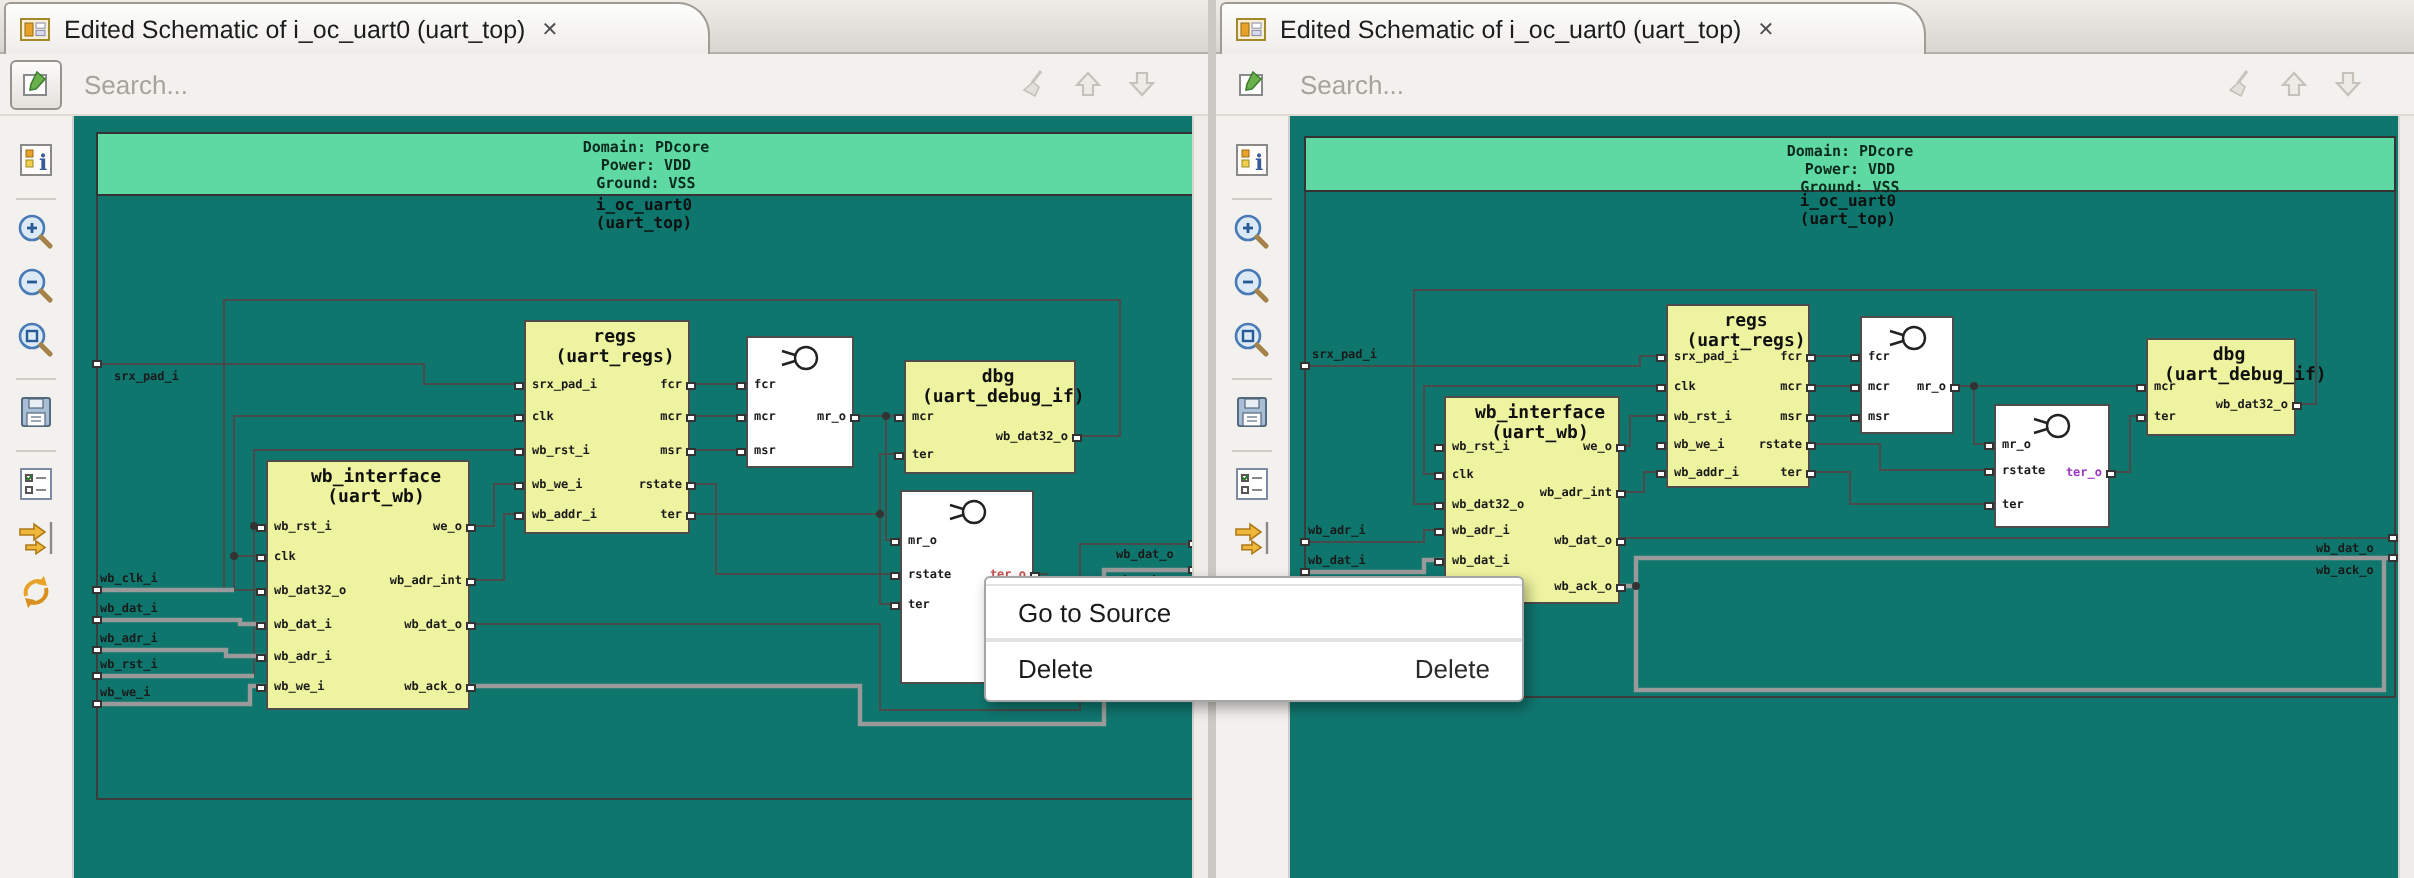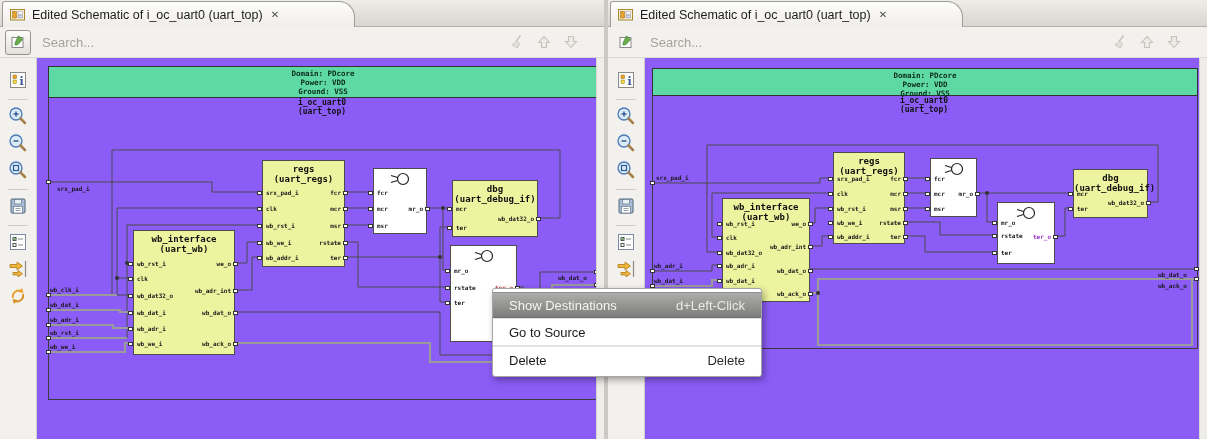--- a/index.html
+++ b/index.html
@@ -20,34 +20,34 @@
   .searchbtn.flat { border-color:transparent; background:transparent; }
   .searchtext { flex:1; margin-left:11px; border:none; outline:none; background:transparent;
     font-size:13px; color:#3a3a3a; font-family:"Liberation Sans",sans-serif; }
   .searchtext::placeholder { color:#a6a29c; opacity:1; }
   .searchactions { display:flex; gap:9px; margin-right:24px; align-items:center; }
   .sidebar { position:absolute; top:58px; left:0; width:36px; bottom:0; background:#f3f1ee;
     border-right:1px solid #d2cec9; display:flex; flex-direction:column; align-items:center; }
   .sbsep { width:20px; height:1px; background:#d0ccc7; margin-top:8px; }
   .sbi { margin-top:5px; width:22px; height:22px; }
   .sbi.first { margin-top:11px; }
-  .canvas { position:absolute; left:37px; top:58px; right:7px; bottom:0; background:#8b5cf6; overflow:hidden; }
+  .canvas { position:absolute; left:37px; top:58px; right:7px; bottom:0; background:#0f766e; overflow:hidden; }
   .layer { position:absolute; left:-37px; top:-58px; width:620px; height:439px; }
   .scrollstrip { position:absolute; right:0; top:58px; width:7px; bottom:0; background:#efedea; border-left:1px solid #d8d4cf; }
   .divider { position:absolute; left:604px; top:0; width:4px; height:439px; background:#ccc8c3; }
   .frame { position:absolute; border:1px solid #3c3c3c; }
   .band { position:absolute; background:#5ed9a4; border:1px solid #333; text-align:center;
     font:bold 7.5px "DejaVu Sans Mono",monospace; color:#0c2a1c; }
   .band div { line-height:9px; }
   .inst { position:absolute; text-align:center; font:bold 8px "DejaVu Sans Mono",monospace; color:#101010; }
   .inst div { line-height:9px; }
   .blk { position:absolute; border:1px solid #4c4c4c; }
   .blk.module { background:#edf39f; }
   .blk.gate { background:#ffffff; }
-  .bt { font:bold 9px "DejaVu Sans Mono",monospace; text-align:center; color:#101010; line-height:10px; }
+  .bt { font:bold 9px "DejaVu Sans Mono",monospace; text-align:center; color:#101010; line-height:10px;margin-left:8px; }
   .bt.firstline { margin-top:3px; }
   .pl { position:absolute; font:bold 6px "DejaVu Sans Mono",monospace; color:#1a1a1a; white-space:nowrap; line-height:6px; }
   .pin { position:absolute; width:5px; height:4px; background:#fff; border:1px solid #333; box-sizing:border-box; }
   .el { position:absolute; font:bold 6px "DejaVu Sans Mono",monospace; color:#1a1a1a; white-space:nowrap; line-height:6px; }
   .ctxmenu { position:absolute; left:492px; top:288px; width:268px; background:#fff;
     border:1px solid #a6a6a6; border-radius:3px; box-shadow:2px 3px 7px rgba(0,0,0,0.35);
     padding:3px 0; z-index:100; }
   .mi { height:26px; display:flex; align-items:center; justify-content:space-between;
     padding:0 16px; font-size:13px; color:#1a1a1a; cursor:default; }
   .mi.hl { background:linear-gradient(#adadab,#7d7d7b); color:#f4f4f2; border-top:1px solid #8e8e8c; border-bottom:1px solid #6f6f6d; height:24px; }
@@ -516,24 +516,20 @@
             <div class="pin" style="left:85px;top:70px"></div>
             <div class="pl" style="right:3px;top:92px">wb_ack_o</div>
             <div class="pin" style="left:85px;top:93px"></div>
           </div>
         </div>
     </div>
     <div class="scrollstrip"></div>
   </div>
 
   <div class="ctxmenu">
-    <div class="mi hl">
-      <span class="ml">Show Destinations</span>
-      <span class="ma">d+Left-Click</span>
-    </div>
     <div class="msep"></div>
     <div class="mi">
       <span class="ml">Go to Source</span>
       <span class="ma"></span>
     </div>
     <div class="msep"></div>
     <div class="msep"></div>
     <div class="mi">
       <span class="ml">Delete</span>
       <span class="ma">Delete</span>

